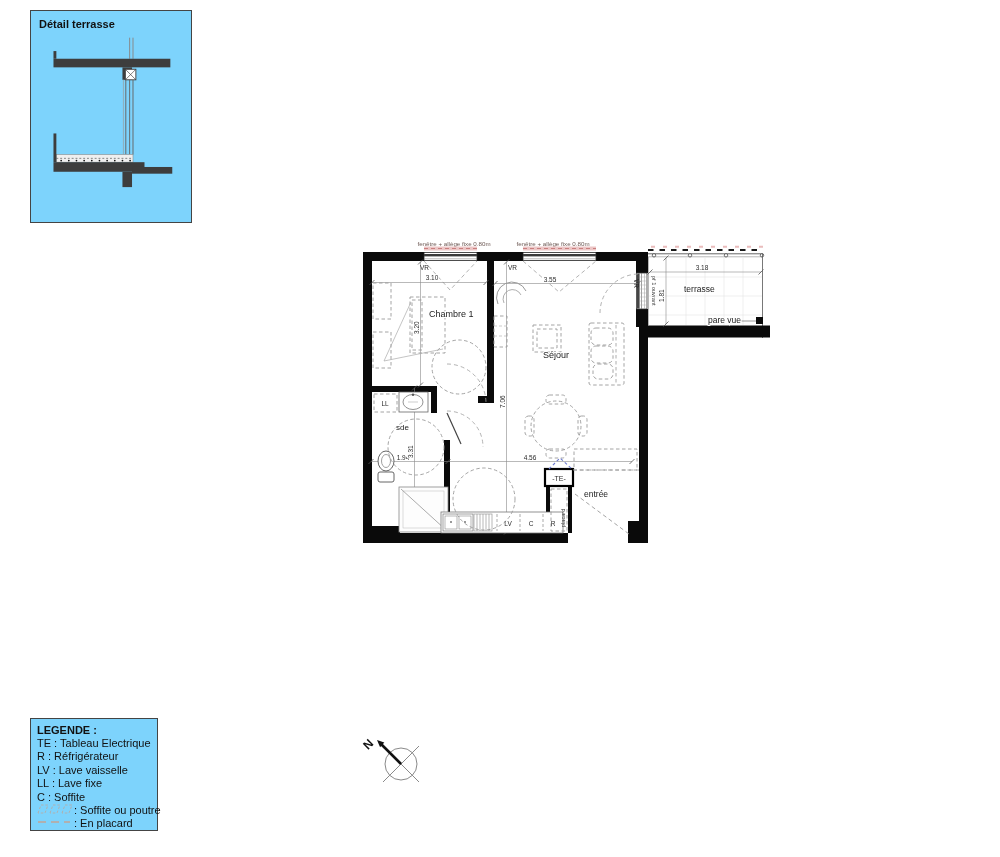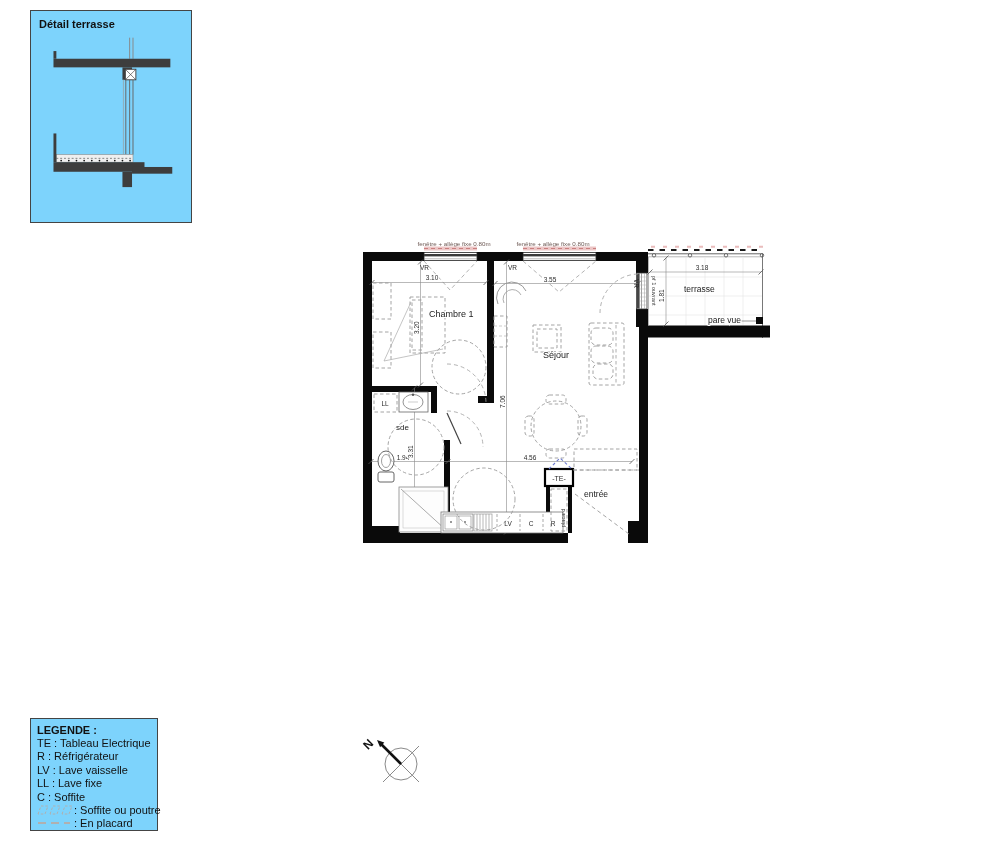--- a/index.html
+++ b/index.html
@@ -4,21 +4,21 @@
 <style>
   html,body{margin:0;padding:0;background:#fff;}
   #canvas{position:relative;width:1000px;height:857px;background:#ffffff;overflow:hidden;
           font-family:"Liberation Sans",sans-serif;}
   .panel{position:absolute;background:#7dd3fc;border:1px solid #444;box-sizing:border-box;}
   #detail-box{left:30px;top:10px;width:162px;height:213px;}
   #detail-box .title{font-size:11px;font-weight:bold;color:#111;padding:7px 0 0 8px;}
   #legend-box{left:30px;top:682px;width:128px;height:113px;padding:5px 6px;margin-top:36px;}
   #legend-box .title{font-size:11px;font-weight:bold;color:#111;margin-bottom:1px;}
   .lg-row{font-size:11px;color:#111;line-height:13.4px;white-space:nowrap;}
-  .lg-sym-row{display:flex;align-items:flex-start;height:13.4px;}
+  .lg-sym-row{display:flex;align-items:center;height:13.4px;}
   .lg-sym{width:37px;flex:0 0 37px;}
   svg text{font-family:"Liberation Sans",sans-serif;}
   .wall{fill:#0a0a0a;stroke:none;}
   .furn{fill:none;stroke:#9a9a9a;stroke-width:0.9;stroke-dasharray:3.5 2.5;}
   .swing{fill:none;stroke:#a0a0a0;stroke-width:0.8;stroke-dasharray:4 3;}
   .dim{stroke:#8a8a8a;stroke-width:0.6;fill:none;}
   .grid{stroke:#dcdcdc;stroke-width:0.5;}
   .dimtxt{font-size:6.5px;fill:#2a2a2a;paint-order:stroke;stroke:#ffffff;stroke-width:2px;}
   .roomtxt{font-size:9px;fill:#222;paint-order:stroke;stroke:#fff;stroke-width:2px;}
   .smalltxt{font-size:6.5px;fill:#2a2a2a;}

